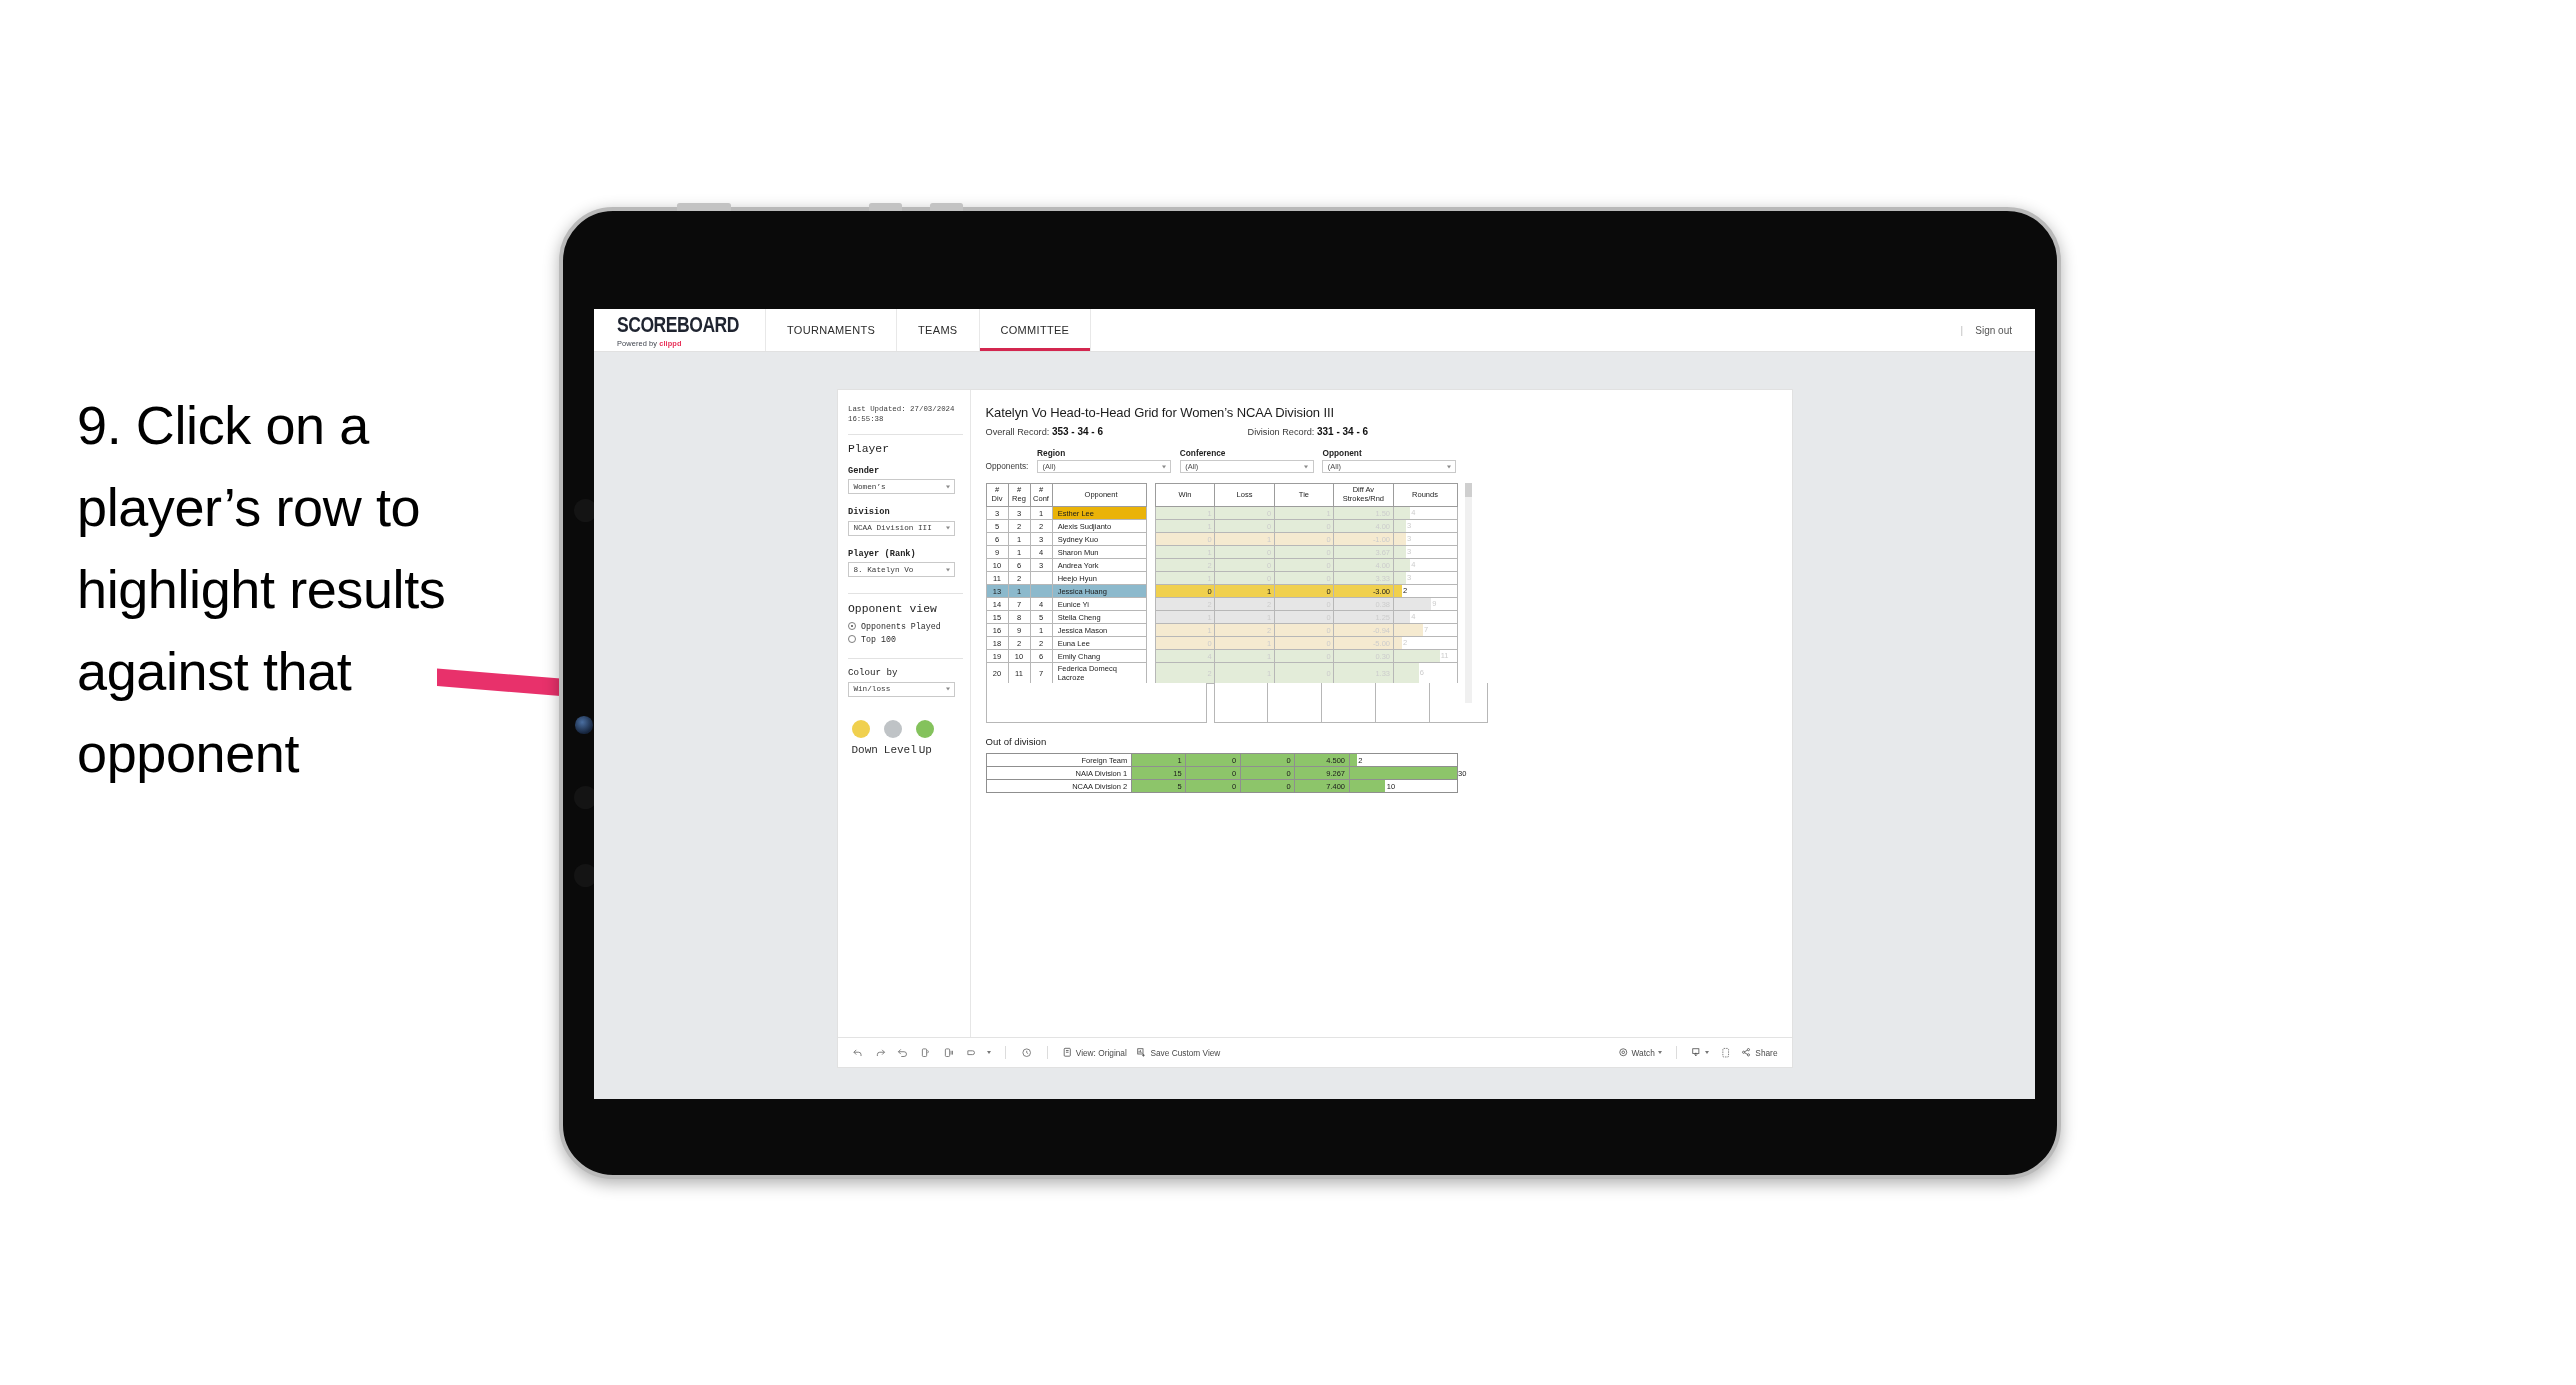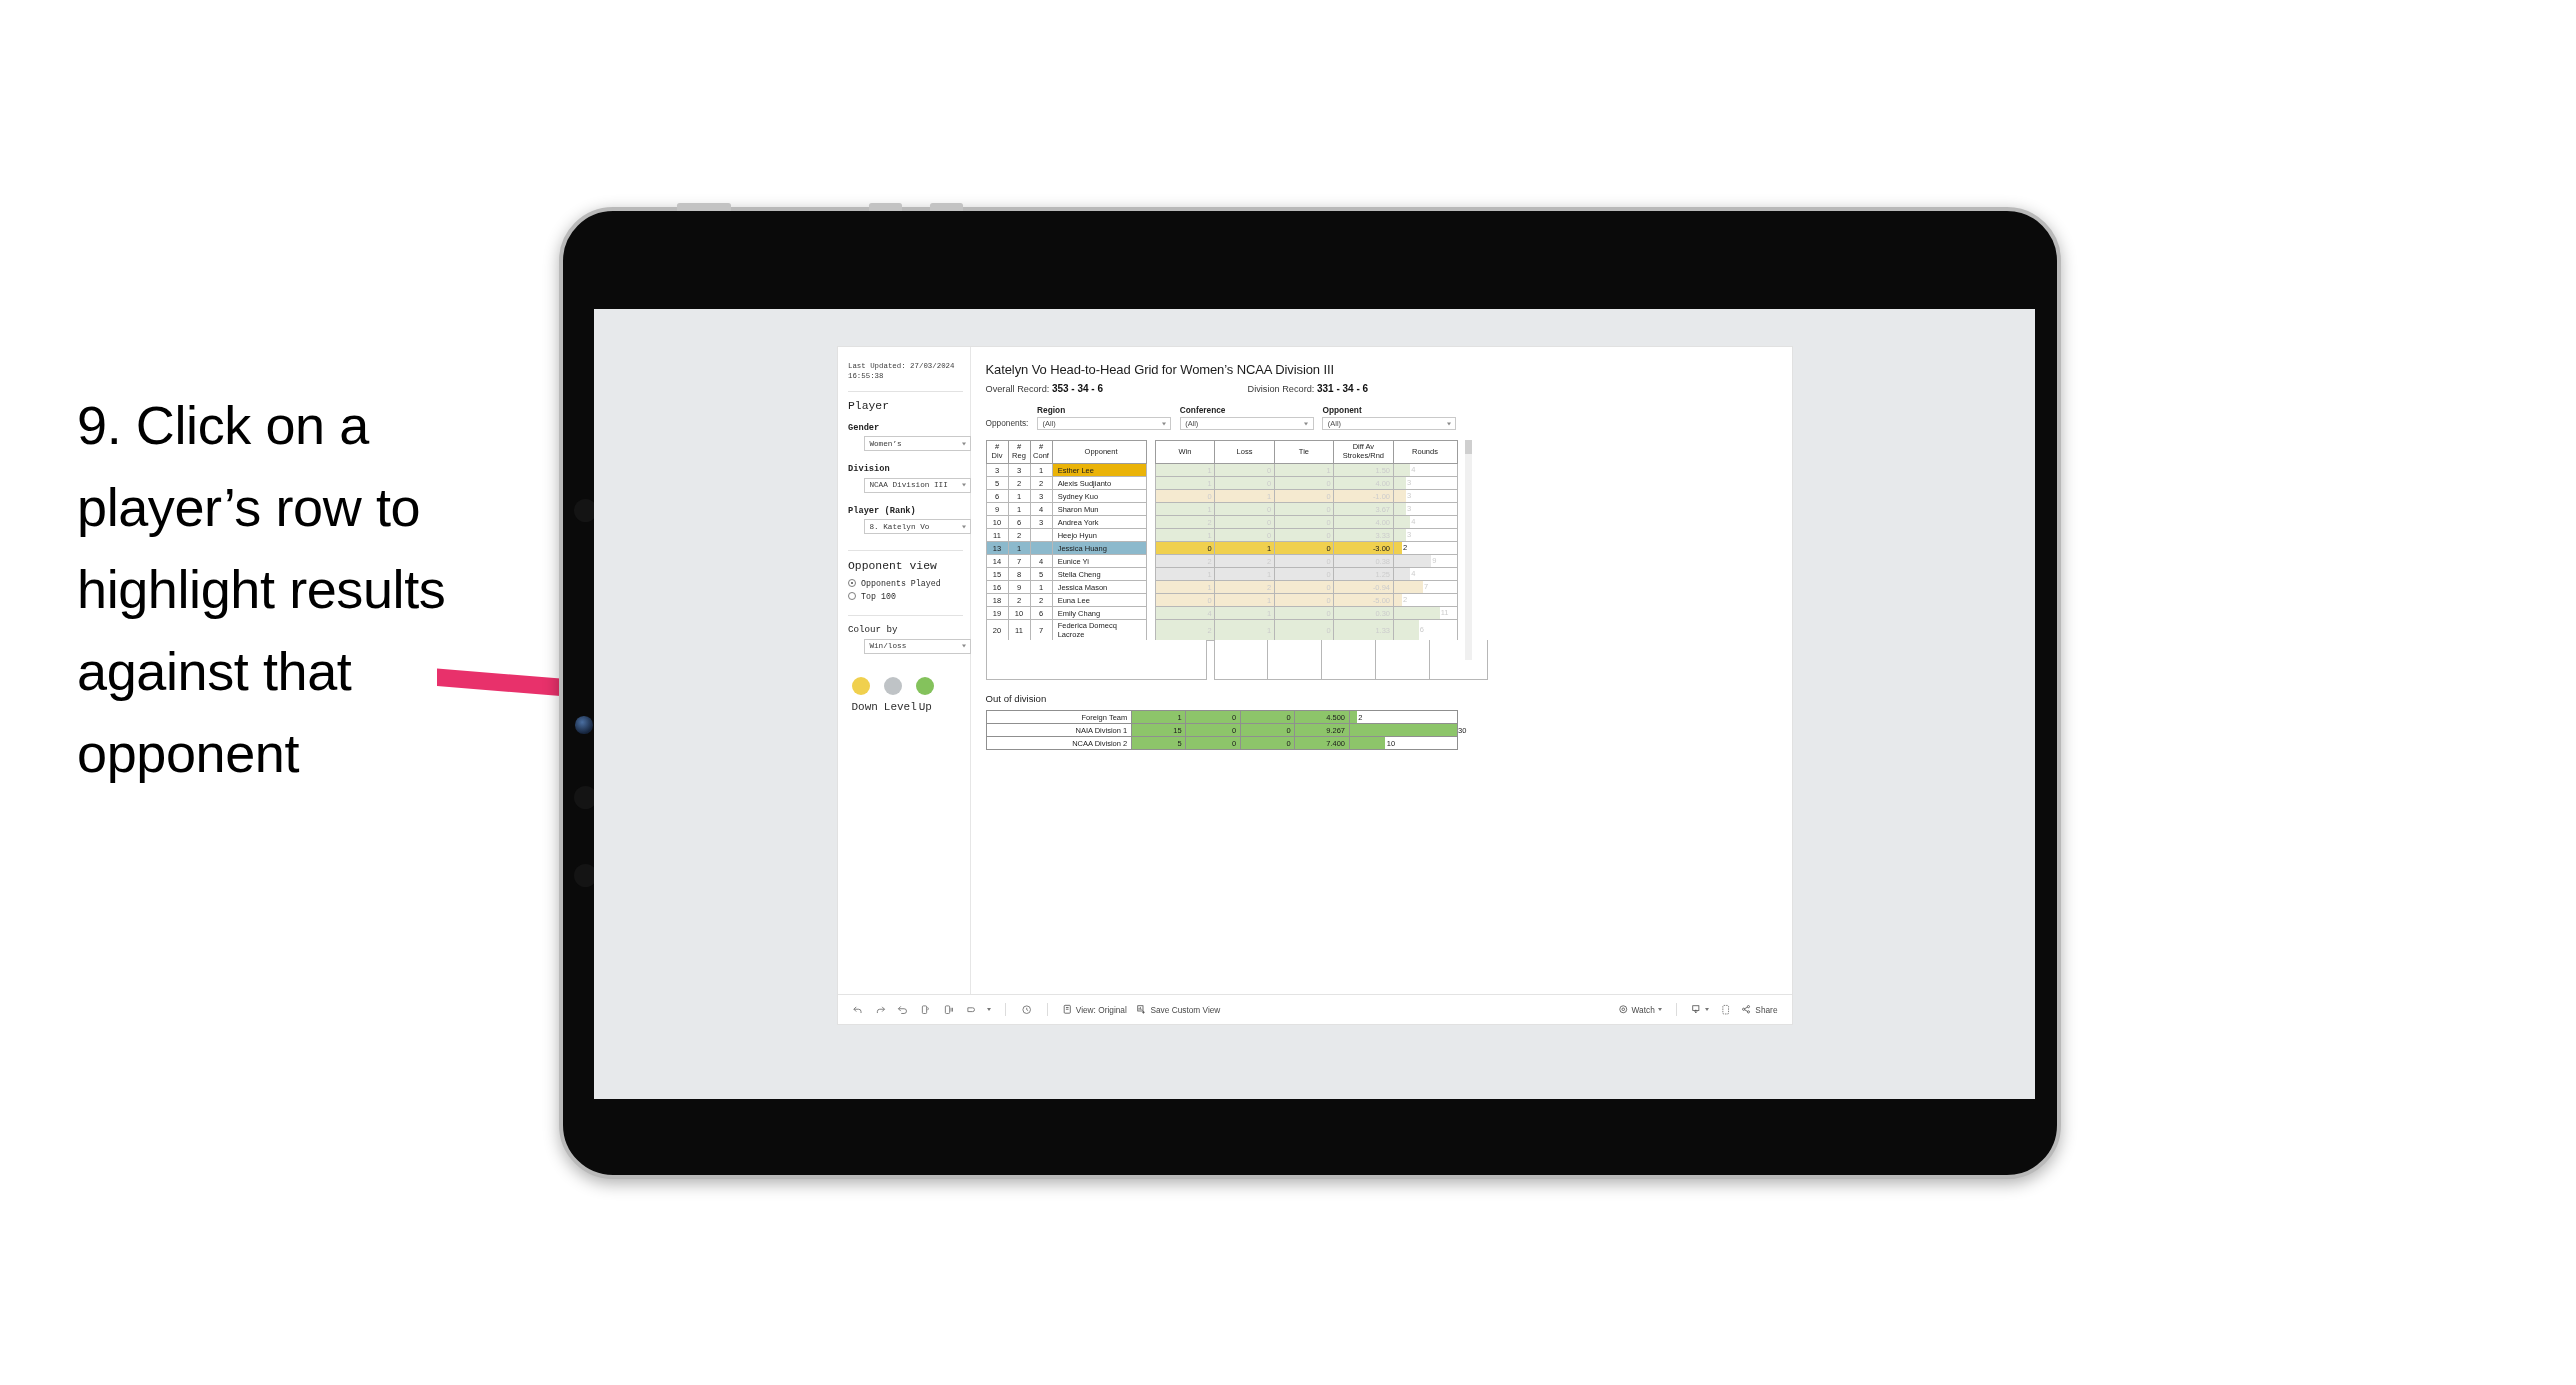--- a/index.html
+++ b/index.html
@@ -139,21 +139,21 @@
   }
   .updated { font-size: 7.4px; color:#3d3d3d; line-height:1.35; }
   .fsep { height:0.9px; background:#e2e2e2; margin: 8.7px 7px 8.7px 0; }
   .fhead { font-size: 11.4px; color:#1f1f1f; margin: 1.7px 0 10.5px 0; }
   .flabel { font-size: 8.7px; color:#242424; margin-bottom: 3.5px; font-weight:600;margin-top:8px; }
   .fgroup { margin-bottom: 13px; }
   .fselect {
     position:relative; height: 15px; background:#fff;
     border:0.9px solid #c9c9c9; width: 107px;
     display:flex; align-items:center; padding-left:4.4px;
-    font-size: 7.7px; color:#3a3a3a; cursor:pointer;margin-left:16px;
+    font-size: 7.7px; color:#3a3a3a; cursor:pointer;
   }
   .fselect .caret {
     position:absolute; right:4.4px; top:50%; transform:translateY(-50%);
     width:0;height:0;border-left:2.6px solid transparent;border-right:2.6px solid transparent;
     border-top:3.5px solid #8a8a8a;
   }
   .radio-row { display:flex; align-items:center; gap:5.2px; margin-bottom:4.4px; cursor:pointer;}
   .radio {
     width:7.9px;height:7.9px;border-radius:50%;border:0.9px solid #7b7b7b;background:#fff;
     position:relative; flex:0 0 auto;
@@ -256,20 +256,36 @@
   <div class="topbtn" style="left:114px; width:54px;"></div>
   <div class="topbtn" style="left:306px; width:33px;"></div>
   <div class="topbtn" style="left:367px; width:33px;"></div>
   <div class="cam" id="cam-a"></div>
   <div class="cam" id="cam-b"></div>
   <div class="cam" id="cam-c"></div>
   <div class="cam" id="cam-d"></div>
 
   <div id="screen">
 
+    <div id="appbar">
+      <div class="logo-box">
+        <div class="logo-main">SCOREBOARD</div>
+        <div class="logo-sub">
+          <span>Powered by</span>
+          <span class="brand">clippd</span>
+        </div>
+      </div>
+      <div class="navitem">TOURNAMENTS</div>
+      <div class="navitem">TEAMS</div>
+      <div class="navitem active">COMMITTEE</div>
+      <div class="appbar-right">
+        <span class="bar">|</span>
+        <span>Sign out</span>
+      </div>
+    </div>
 
 
     <div id="workspace">
       <div id="viz">
         <div id="viz-body">
 
           <div id="filters">
             <div class="updated">Last Updated: 27/03/2024 16:55:38</div>
             <div class="fsep"></div>
             <div class="fhead">Player</div>

